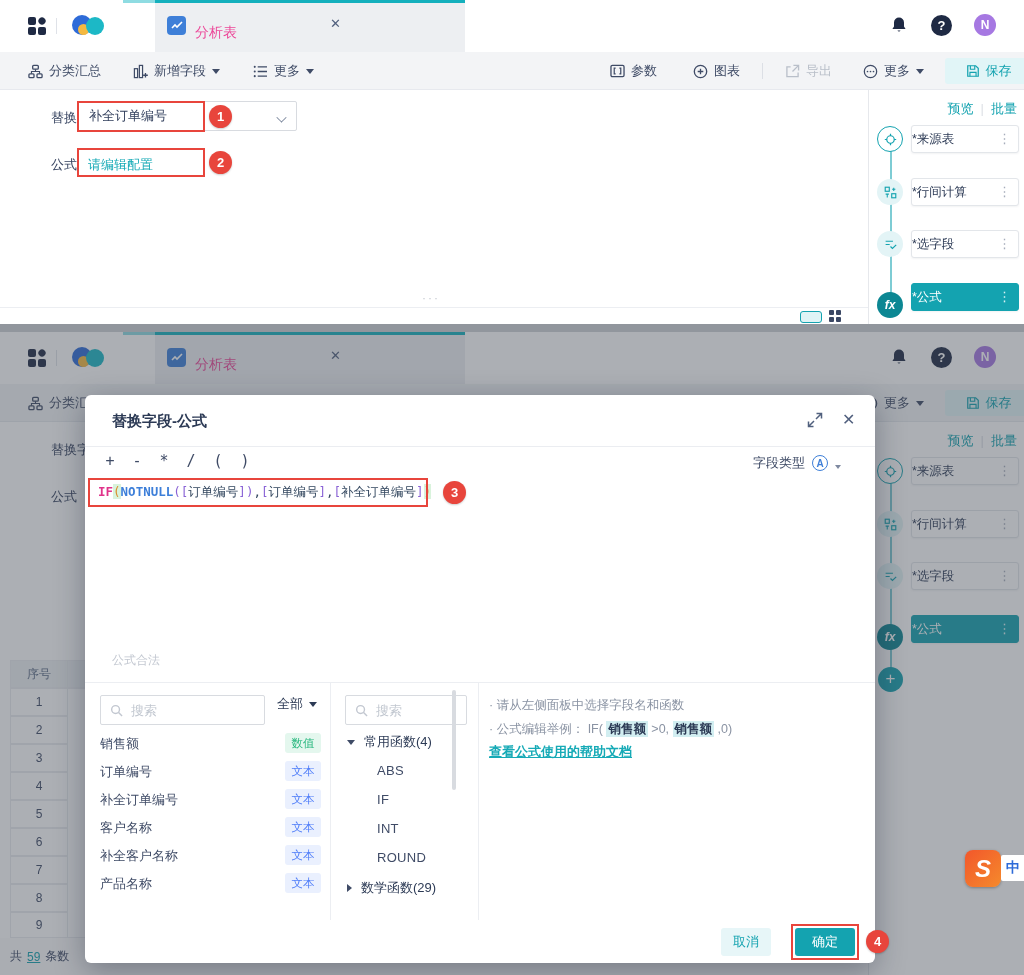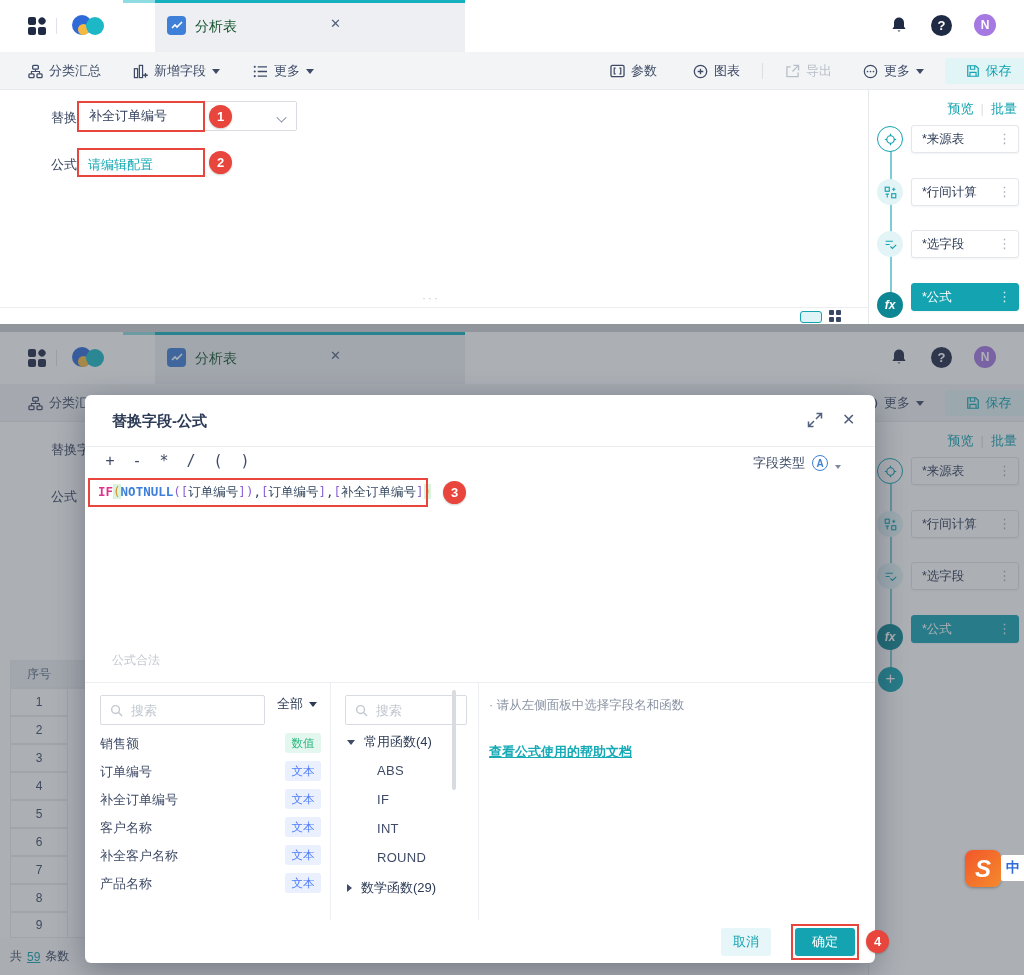--- a/index.html
+++ b/index.html
@@ -20,21 +20,21 @@
   .appgrid { position:absolute; left:28px; top:17px; width:18px; height:18px; display:grid; grid-template-columns:8px 8px; grid-template-rows:8px 8px; gap:2px; }
   .appgrid i { background:#1f2a44; border-radius:2px; }
   .appgrid i.d { border-radius:50%; transform:scale(.9) rotate(45deg); }
   .hdr-sep { position:absolute; left:56px; top:18px; width:1px; height:16px; background:#dfe2e8; }
   .logo { position:absolute; left:72px; top:12px; width:36px; height:28px; }
   .logo .c1{position:absolute;left:0;top:3px;width:20px;height:20px;border-radius:50%;background:#2e6bd8;}
   .logo .c2{position:absolute;left:6px;top:12px;width:11px;height:11px;border-radius:50%;background:#f5b940;}
   .logo .c3{position:absolute;left:14px;top:5px;width:18px;height:18px;border-radius:50%;background:#1cb8c6;}
   .tab { position:absolute; left:0; top:0; width:210px; height:52px; }
   .tab-ic { position:absolute; left:12px; top:16px; width:19px; height:19px; background:#3e7fd8; border-radius:4px; display:flex; align-items:center; justify-content:center; }
-  .tab-title { position:absolute; left:40px; top:18px; font-size:14px; color:#14532d; }
+  .tab-title { position:absolute; left:40px; top:24px; font-size:14px; color:#ec4899; }
   .tab-x { position:absolute; left:175px; top:16px; font-size:13px; color:#51607e; cursor:pointer; }
   .hdr-right { position:absolute; right:28px; top:14px; display:flex; gap:22px; align-items:center; }
   .help-circle { width:21px; height:21px; border-radius:50%; background:#1f2a44; color:#fff; font-size:13px; font-weight:bold; display:flex; align-items:center; justify-content:center; }
   .avatar { width:22px; height:22px; border-radius:50%; background:#a678e2; color:#fff; font-size:12px; font-weight:bold; display:flex; align-items:center; justify-content:center; }
 
   
   .tbar { position:absolute; left:0; top:52px; width:1024px; height:38px; background:#f3f4f6; border-bottom:1px solid #e7e9ee; }
   .tb-item { position:absolute; top:0; height:38px; display:flex; align-items:center; gap:6px; font-size:13px; color:#3f4b66; cursor:pointer; white-space:nowrap; }
   .tb-item.dis { color:#b9bfc9; cursor:default; }
   .caret { width:0; height:0; border-left:4px solid transparent; border-right:4px solid transparent; border-top:5px solid #3f4b66; display:inline-block; }
@@ -58,21 +58,21 @@
   .side { position:absolute; left:868px; top:90px; width:156px; background:#fff; border-left:1px solid #e6e8ec; }
   #shot1 .side { height:234px; }
   #shot2 .side { height:553px; }
   .side-links { position:absolute; left:0; top:10px; width:148px; text-align:right; font-size:13px; color:#14a3b0; }
   .side-links .sep { color:#dcdfe5; margin:0 7px; }
   .flow-line { position:absolute; left:21px; width:2px; background:#14a3b0; opacity:.55; }
   .node { position:absolute; left:8px; width:142px; height:28px; cursor:pointer; }
   .node-ic { position:absolute; left:0; top:1px; width:26px; height:26px; border-radius:50%; background:#e3f4f6; color:#14a3b0; display:flex; align-items:center; justify-content:center; }
   .node-ic.ring { background:#fff; border:1.5px solid #14a3b0; }
   .node-ic.fx { background:#0c8793; color:#fff; font-style:italic; font-weight:bold; font-size:12px;margin-top:8px; }
-  .pill { position:absolute; left:34px; top:0; width:108px; height:28px; background:#fff; border:1px solid #e3e6ea; border-radius:3px; box-shadow:0 1px 2px rgba(40,50,70,.06); font-size:12.5px; color:#2c3a55; line-height:26px; padding-left:10px; }
+  .pill { position:absolute; left:34px; top:0; width:108px; height:28px; background:#fff; border:1px solid #e3e6ea; border-radius:3px; box-shadow:0 1px 2px rgba(40,50,70,.06); font-size:12.5px; color:#2c3a55; line-height:26px; }
   .pill .menu-dots { position:absolute; right:7px; top:0; color:#a6adbb; font-size:13px; line-height:26px; }
   .node.sel .pill { background:#14a3b0; border-color:#14a3b0; color:#fff; }
   .node.sel .pill .menu-dots { color:#d8f2f4; }
   .plus-btn { position:absolute; left:9px; width:25px; height:25px; border-radius:50%; background:#14a3b0; color:#fff; font-size:17px; line-height:23px; text-align:center; cursor:pointer; }
 
   
   .ptable { position:absolute; left:10px; top:328px; }
   .pt-cell { position:absolute; border:1px solid #e9ebef; background:#fff; font-size:12px; color:#3f4b66; display:flex; align-items:center; justify-content:center; }
   .pt-head { background:#eef0f3; color:#5a6b85; }
   .pt-footer { position:absolute; left:0px; top:606px; width:868px; height:37px; background:#fbfbfc; font-size:12px; color:#3f4b66; display:flex; align-items:center; gap:5px; padding-left:10px; }
@@ -575,20 +575,24 @@
       <div class="fn-group" style="top:484px;">
         <span class="tri-r"></span>
         <span>数学函数(29)</span>
       </div>
       <div class="fn-scroll"></div>
 
       <div class="tip" style="top:302px;">
         <span>·</span>
         <span>请从左侧面板中选择字段名和函数</span>
       </div>
+      <div class="tip" style="top:326px;">
+        <span>·</span>
+        <span><span>公式编辑举例：  IF( </span><span class="ex-hl">销售额</span><span> &gt;0, </span><span class="ex-hl">销售额</span><span> ,0)</span></span>
+      </div>
       <div class="help-link">查看公式使用的帮助文档</div>
 
       <div class="btn cancel">取消</div>
       <div class="btn ok">确定</div>
       <div class="ok-redbox"></div>
       <div class="badge" style="left:781px;top:535px;">4</div>
     </div>
 
     <div class="ime">
       <span class="ime-s">S</span>

